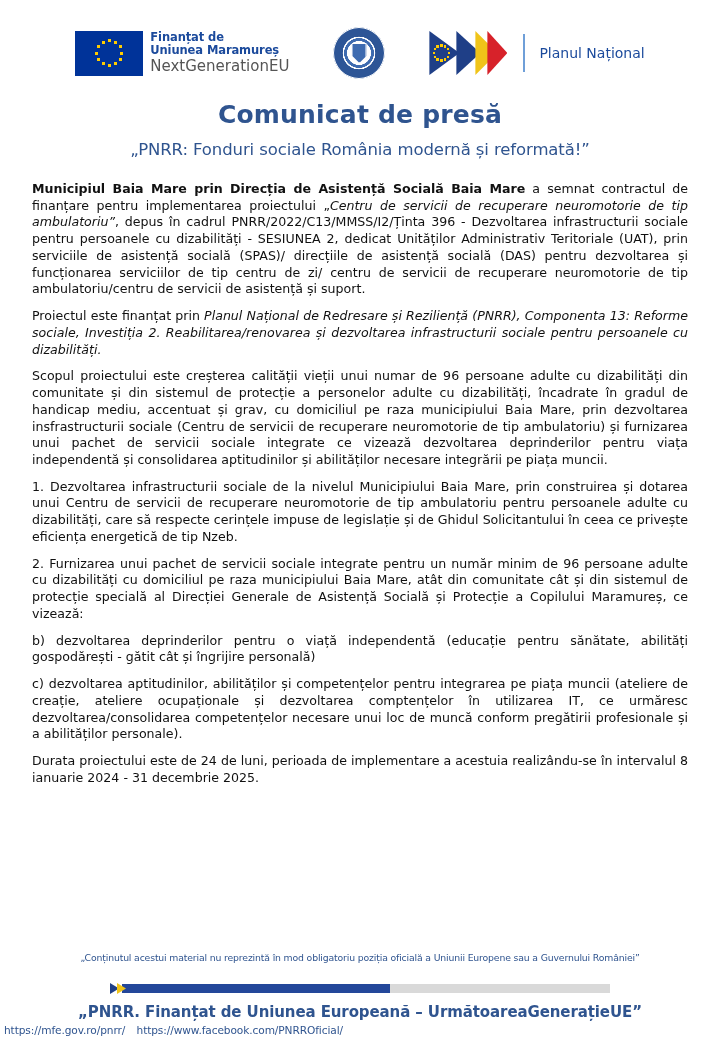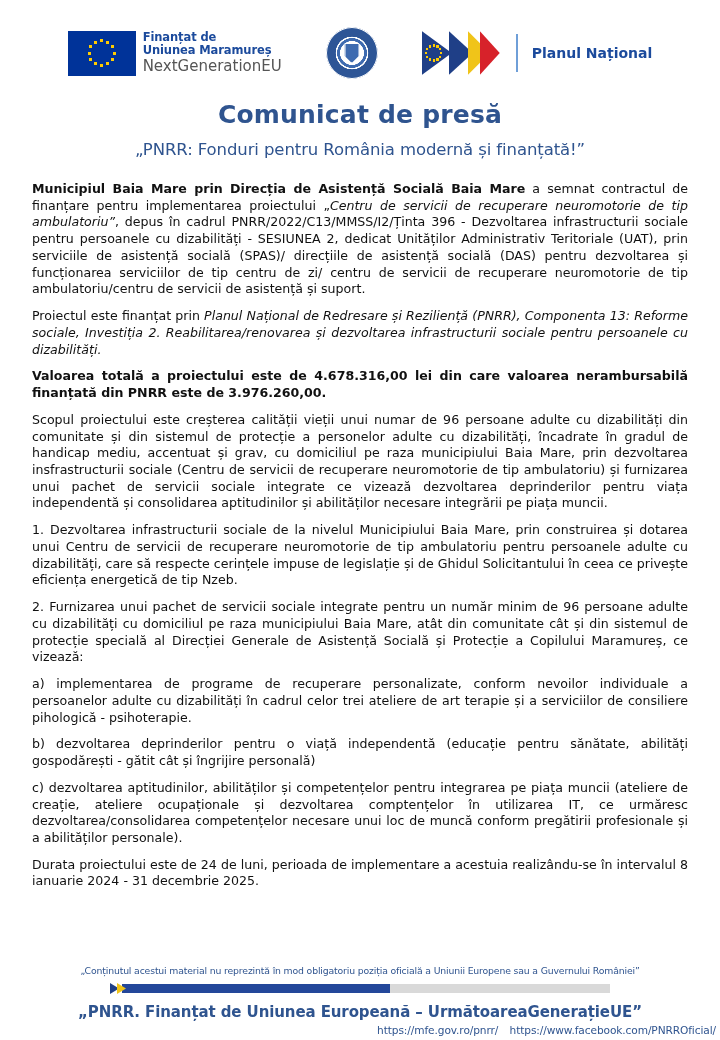--- a/index.html
+++ b/index.html
@@ -131,21 +131,21 @@
   .pnrr-divider {
     width: 2px;
     height: 38px;
     background: #6f9fd8;
     margin: 0 7px 0 9px;
     flex: none;
   }
   .pnrr-text {
     line-height: 1.2;
     color: #1b4a9c;
-    font-weight: bold;
+    font-weight: normal;
     font-size: 14px;
     white-space: nowrap;
   }
 
   
   .doc-title {
     text-align: center;
     color: #2f548f;
     font-weight: bold;
     font-size: 25px;
@@ -181,21 +181,21 @@
     position: absolute;
     left: 0;
     right: 0;
     bottom: 4px;
   }
   .disclaimer {
     text-align: center;
     color: #2f548f;
     font-size: 9.3px;
     letter-spacing: -0.15px;
-    margin-bottom: 7px;
+    margin-bottom: 20px;
   }
   .bar-row {
     display: flex;
     justify-content: center;
     align-items: center;
     margin-bottom: 9px;
   }
   .bar {
     display: flex;
     align-items: center;
@@ -227,21 +227,21 @@
     background: #d9d9d9;
   }
   .footer-title {
     text-align: center;
     color: #2f548f;
     font-weight: bold;
     font-size: 15px;
     letter-spacing: -0.1px;
   }
   .footer-urls {
-    text-align: right;
+    text-align: left;
     color: #2f548f;
     font-size: 10.6px;
     margin-top: 3px;
     letter-spacing: -0.1px;
   }
   .footer-urls .u { margin: 0 4px; }
 </style>
 </head>
 <body>
 
@@ -297,30 +297,28 @@
     </div>
     <div class="pnrr-divider"></div>
     <div class="pnrr-text">
       <div>Planul Național</div>
     </div>
   </div>
 
 </div>
 
 <div class="doc-title">Comunicat de presă</div>
-<div class="doc-subtitle">„PNRR: Fonduri pentru România modernă și finanțată!”</div>
+<div class="doc-subtitle">„PNRR: Fonduri sociale România modernă și reformată!”</div>
 
 <div class="body-wrap" id="body-wrap">
     <p class="para"><span class="bi">Municipiul Baia Mare prin Direcția de Asistență Socială Baia Mare</span><span> a semnat contractul de finanțare pentru implementarea proiectului „</span><span class="i">Centru de servicii de recuperare neuromotorie de tip ambulatoriu”</span><span>, depus în cadrul PNRR/2022/C13/MMSS/I2/Ținta 396 - Dezvoltarea infrastructurii sociale pentru persoanele cu dizabilități - SESIUNEA 2, dedicat Unităților Administrativ Teritoriale (UAT), prin serviciile de asistență socială (SPAS)/ direcțiile de asistență socială (DAS) pentru dezvoltarea și funcționarea serviciilor de tip centru de zi/ centru de servicii de recuperare neuromotorie de tip ambulatoriu/centru de servicii de asistență și suport.</span></p>
     <p class="para"><span>Proiectul este finanțat prin </span><span class="i">Planul Național de Redresare și Reziliență (PNRR), Componenta 13: Reforme sociale, Investiția 2. Reabilitarea/renovarea și dezvoltarea infrastructurii sociale pentru persoanele cu dizabilități.</span></p>
-    <p class="para"><span class="bi">Valoarea totală a proiectului este de 4.678.316,00 lei din care valoarea nerambursabilă finanțată din PNRR este de 3.976.260,00.</span></p>
     <p class="para"><span>Scopul proiectului este creșterea calității vieții unui numar de 96 persoane adulte cu dizabilități din comunitate și din sistemul de protecție a personelor adulte cu dizabilități, încadrate în gradul de handicap mediu, accentuat și grav, cu domiciliul pe raza municipiului Baia Mare, prin dezvoltarea insfrastructurii sociale (Centru de servicii de recuperare neuromotorie de tip ambulatoriu) și furnizarea unui pachet de servicii sociale integrate ce vizează dezvoltarea deprinderilor pentru viața independentă și consolidarea aptitudinilor și abilităților necesare integrării pe piața muncii.</span></p>
     <p class="para"><span>1. Dezvoltarea infrastructurii sociale de la nivelul Municipiului Baia Mare, prin construirea și dotarea unui Centru de servicii de recuperare neuromotorie de tip ambulatoriu pentru persoanele adulte cu dizabilități, care să respecte cerințele impuse de legislație și de Ghidul Solicitantului în ceea ce privește eficiența energetică de tip Nzeb.</span></p>
     <p class="para"><span>2. Furnizarea unui pachet de servicii sociale integrate pentru un număr minim de 96 persoane adulte cu dizabilități cu domiciliul pe raza municipiului Baia Mare, atât din comunitate cât și din sistemul de protecție specială al Direcției Generale de Asistență Socială și Protecție a Copilului Maramureș, ce vizează:</span></p>
-    <p class="para"><span>a) implementarea de programe de recuperare personalizate, conform nevoilor individuale a persoanelor adulte cu dizabilități în cadrul celor trei ateliere de art terapie și a serviciilor de consiliere pihologică - psihoterapie.</span></p>
     <p class="para"><span>b) dezvoltarea deprinderilor pentru o viață independentă (educație pentru sănătate, abilități gospodărești - gătit cât și îngrijire personală)</span></p>
     <p class="para"><span>c) dezvoltarea aptitudinilor, abilităților și competențelor pentru integrarea pe piața muncii (ateliere de creație, ateliere ocupaționale și dezvoltarea comptențelor în utilizarea IT, ce urmăresc dezvoltarea/consolidarea competențelor necesare unui loc de muncă conform pregătirii profesionale și a abilităților personale).</span></p>
     <p class="para"><span>Durata proiectului este de 24 de luni, perioada de implementare a acestuia realizându-se în intervalul 8 ianuarie 2024 - 31 decembrie 2025.</span></p>
   </div>
 
 <div class="footer">
   <div class="disclaimer">„Conținutul acestui material nu reprezintă în mod obligatoriu poziția oficială a Uniunii Europene sau a Guvernului României”</div>
 
   <div class="bar-row">
     <div class="bar">

